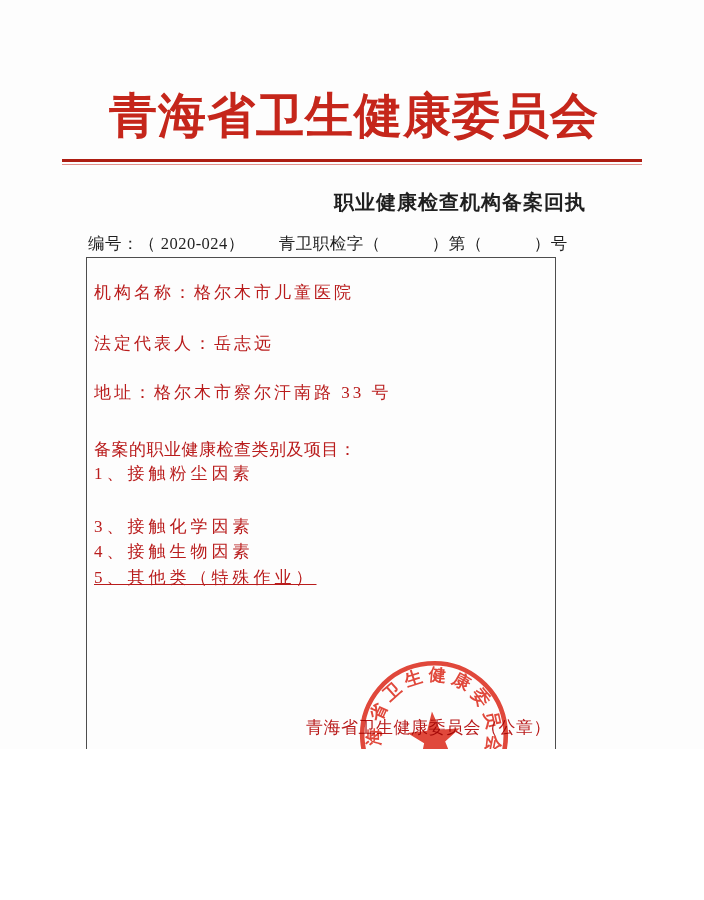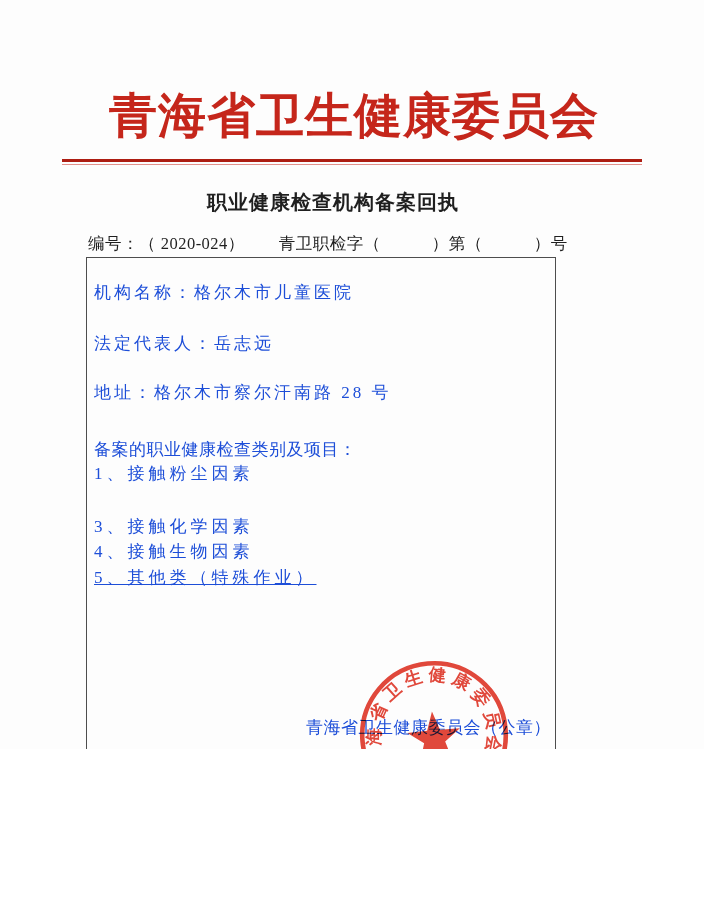--- a/index.html
+++ b/index.html
@@ -16,36 +16,36 @@
     left:64px;top:84px;width:580px;
     font-size:48px;font-weight:900;
     letter-spacing:1px;
     color:#c5261b;
     text-align:center;
     white-space:nowrap;
   }
   .rule-top-thick{left:62px;top:159px;width:580px;height:3px;background:#ad1d12;}
   .rule-top-thin{left:62px;top:164px;width:580px;height:1px;background:#e2928c;}
   .doc-title{
-    left:70px;top:189px;width:526px;
-    text-align:center;
+    left:60px;top:189px;width:526px;
+    text-align:right;
     font-size:20px;font-weight:bold;letter-spacing:1px;
     white-space:nowrap;
   }
   .serial-line{
     left:88px;top:233px;
     font-size:16.5px;letter-spacing:0.5px;
     white-space:nowrap;
   }
   .form-box{
     left:86px;top:257px;width:468px;height:579px;
     border:1.5px solid #4d4d4d;
     background:transparent;
   }
-  .fline{position:absolute;left:7px;font-size:17px;white-space:nowrap;color:#1d4ed8;}
+  .fline{position:absolute;left:7px;font-size:17px;white-space:nowrap;color:#b91c1c;}
   .ls3{letter-spacing:3px;}
   .ls4{letter-spacing:4px;}
   .org-name{top:23px;}
   .legal-rep{top:74px;}
   .address{top:123px;}
   .cat-heading{top:180px;letter-spacing:0.5px;}
   .cat-0{top:204px;}
   .cat-1{top:231px;}
   .cat-2{top:257px;}
   .cat-3{top:282px;}
@@ -72,21 +72,21 @@
   <div class="abs rule-top-thick"></div>
   <div class="abs rule-top-thin"></div>
 
   <div class="abs doc-title">职业健康检查机构备案回执</div>
 
   <div class="abs serial-line">编号：（ 2020-024）　　青卫职检字（　　　）第（　　　）号</div>
 
   <div class="abs form-box">
     <div class="fline ls3 org-name">机构名称：格尔木市儿童医院</div>
     <div class="fline ls3 legal-rep">法定代表人：岳志远</div>
-    <div class="fline ls3 address">地址：格尔木市察尔汗南路 28 号</div>
+    <div class="fline ls3 address">地址：格尔木市察尔汗南路 33 号</div>
     <div class="fline cat-heading">备案的职业健康检查类别及项目：</div>
     <div class="fline ls4 cat-0">1、接触粉尘因素</div>
     <div class="fline ls4 cat-2">3、接触化学因素</div>
     <div class="fline ls4 cat-3">4、接触生物因素</div>
     <div class="fline ls4 cat-4">5、其他类（特殊作业）</div>
     <div class="fline issuer">青海省卫生健康委员会（公章）</div>
     <div class="fline issue-date">2020 年 12 月 8 日</div>
   </div>
 
   <svg class="abs stamp" viewBox="0 0 160 160" aria-hidden="true">

